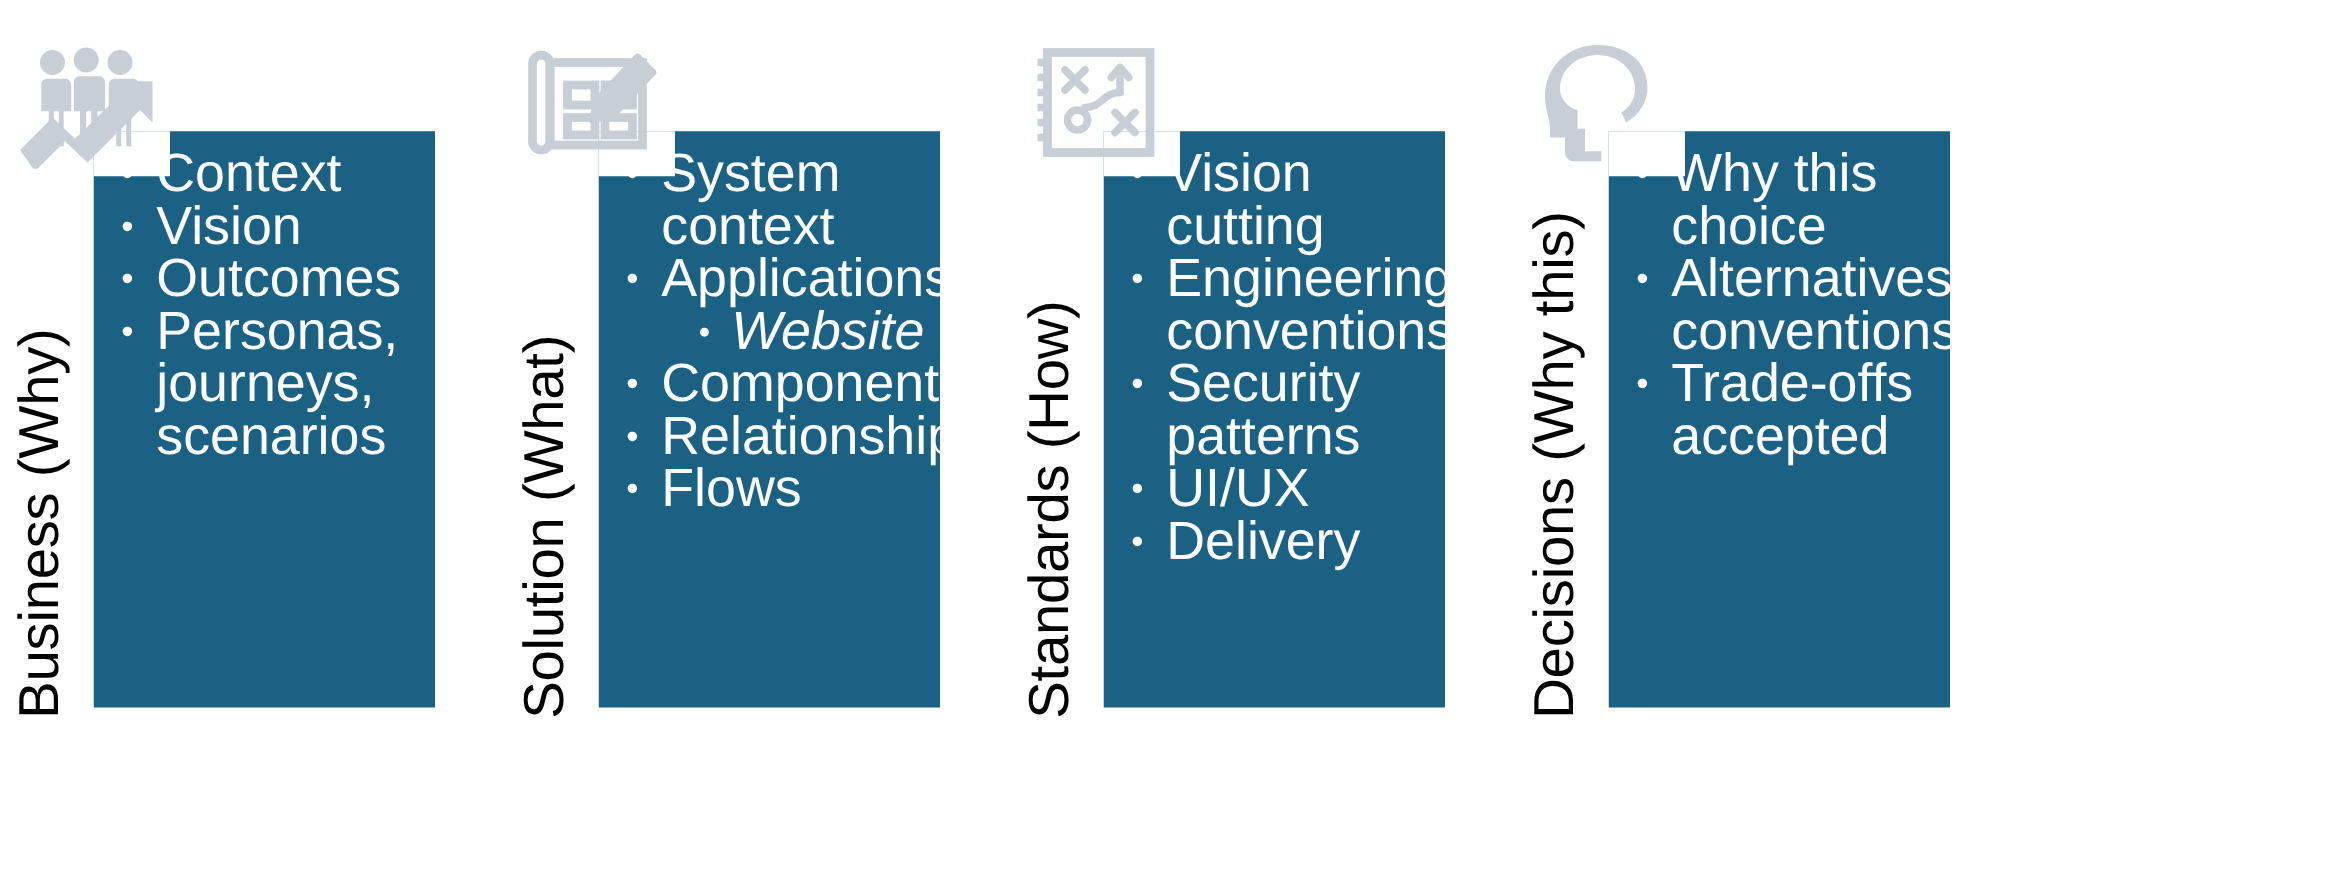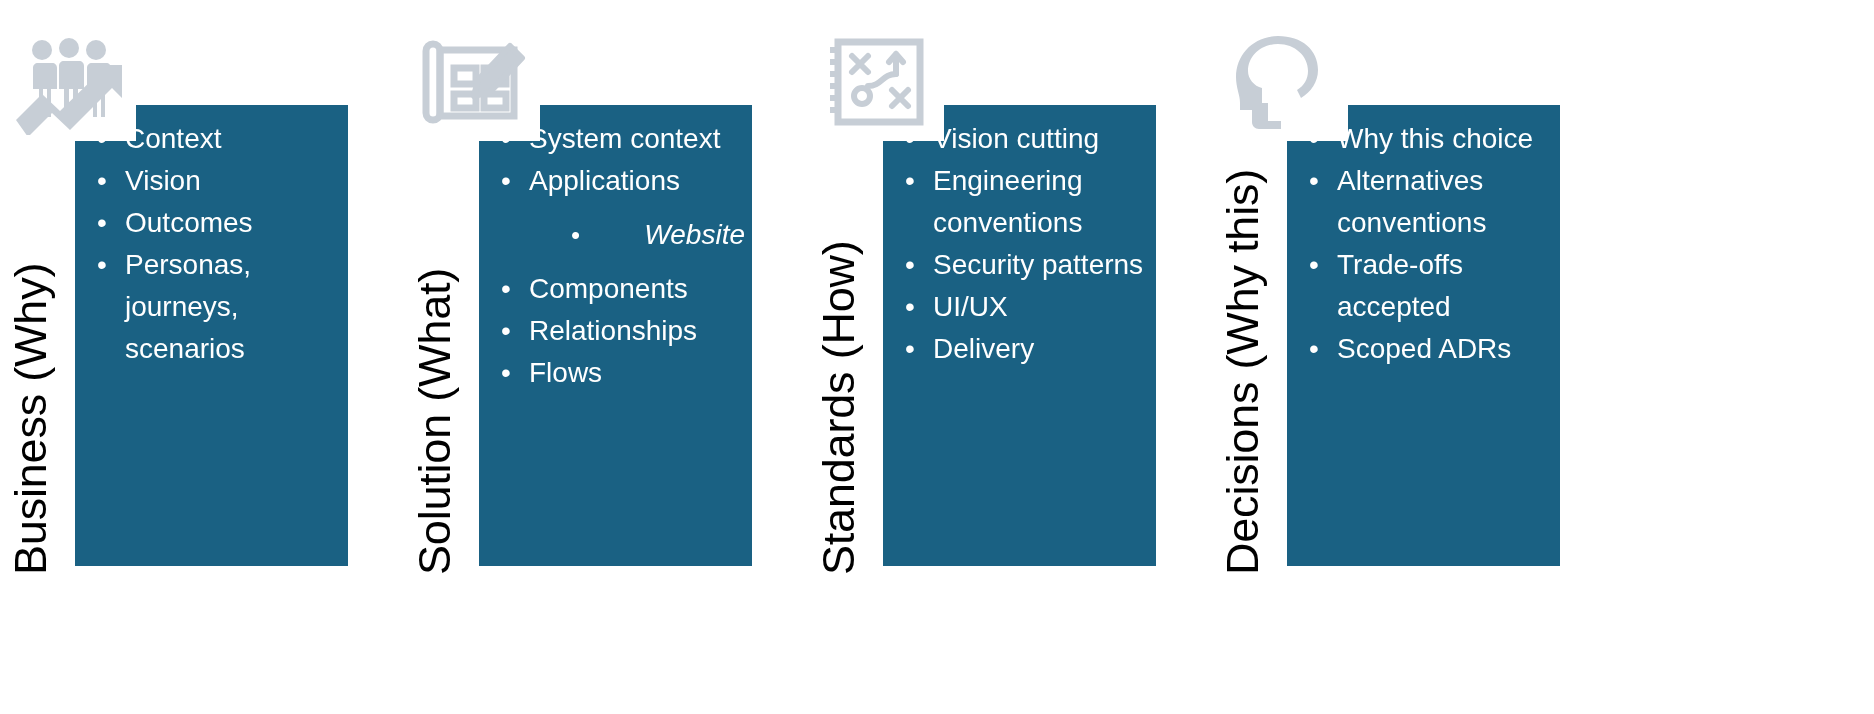--- a/index.html
+++ b/index.html
@@ -60,38 +60,37 @@
   .icon svg{display:block;width:100%;height:100%;}
 
   
   ul.blist{
     position:absolute;
     left:95px;top:118px;
     width:258px;
     margin:0;padding:0;
     list-style:none;
     color:#ffffff;
-    font-size:28px;
+    font-size:43px;
     line-height:42px;
   }
   ul.blist > li{
     position:relative;
     padding-left:30px;
     margin:0 0 0 0;
   }
   ul.blist > li::before{
     content:"\2022";
     position:absolute;left:2px;top:0;
     font-size:28px;line-height:42px;
   }
   ul.sublist{
-    margin:12px;padding:0 0 0 28px;
+    margin:0;padding:0 0 0 28px;
     list-style:none;
     font-style:italic;
-    text-align:right;
   }
   ul.sublist > li{
     position:relative;padding-left:28px;
   }
   ul.sublist > li::before{
     content:"\2022";
     position:absolute;left:2px;top:0;
     font-style:normal;
     font-size:26px;line-height:42px;
   }
@@ -184,16 +183,15 @@
       <path d="M52 6C28 6 10 24 10 47c0 11 4 18 4 26v7h12v12c0 4 3 7 7 7h22v-8H42V73h-6V58c-8-2-14-9-14-17 0-15 13-27 30-27s30 12 30 27c0 8-4 15-11 19l4 8c10-6 17-16 17-28C92 20 76 6 52 6z"></path>
       <path d="M52 20c-10 0-18 8-18 18 0 7 4 12 9 15v6h18v-6c5-3 9-8 9-15 0-10-8-18-18-18z" fill="#FFFFFF"></path>
       <path d="M44 62h16v4H44zm2 7h12v4H46zm3 7h6v4h-6z" fill="#FFFFFF"></path>
     </svg>
       </div>
       <div class="vlabel" style="color: rgb(0, 0, 0);">Decisions (Why this)</div>
       <ul class="blist">
         <li><span>Why this choice</span></li>
         <li><span>Alternatives conventions</span></li>
         <li><span>Trade-offs accepted</span></li>
-        <li><span>Scoped ADRs</span></li>
       </ul>
     </div>
   </div>
 
 </body></html>

